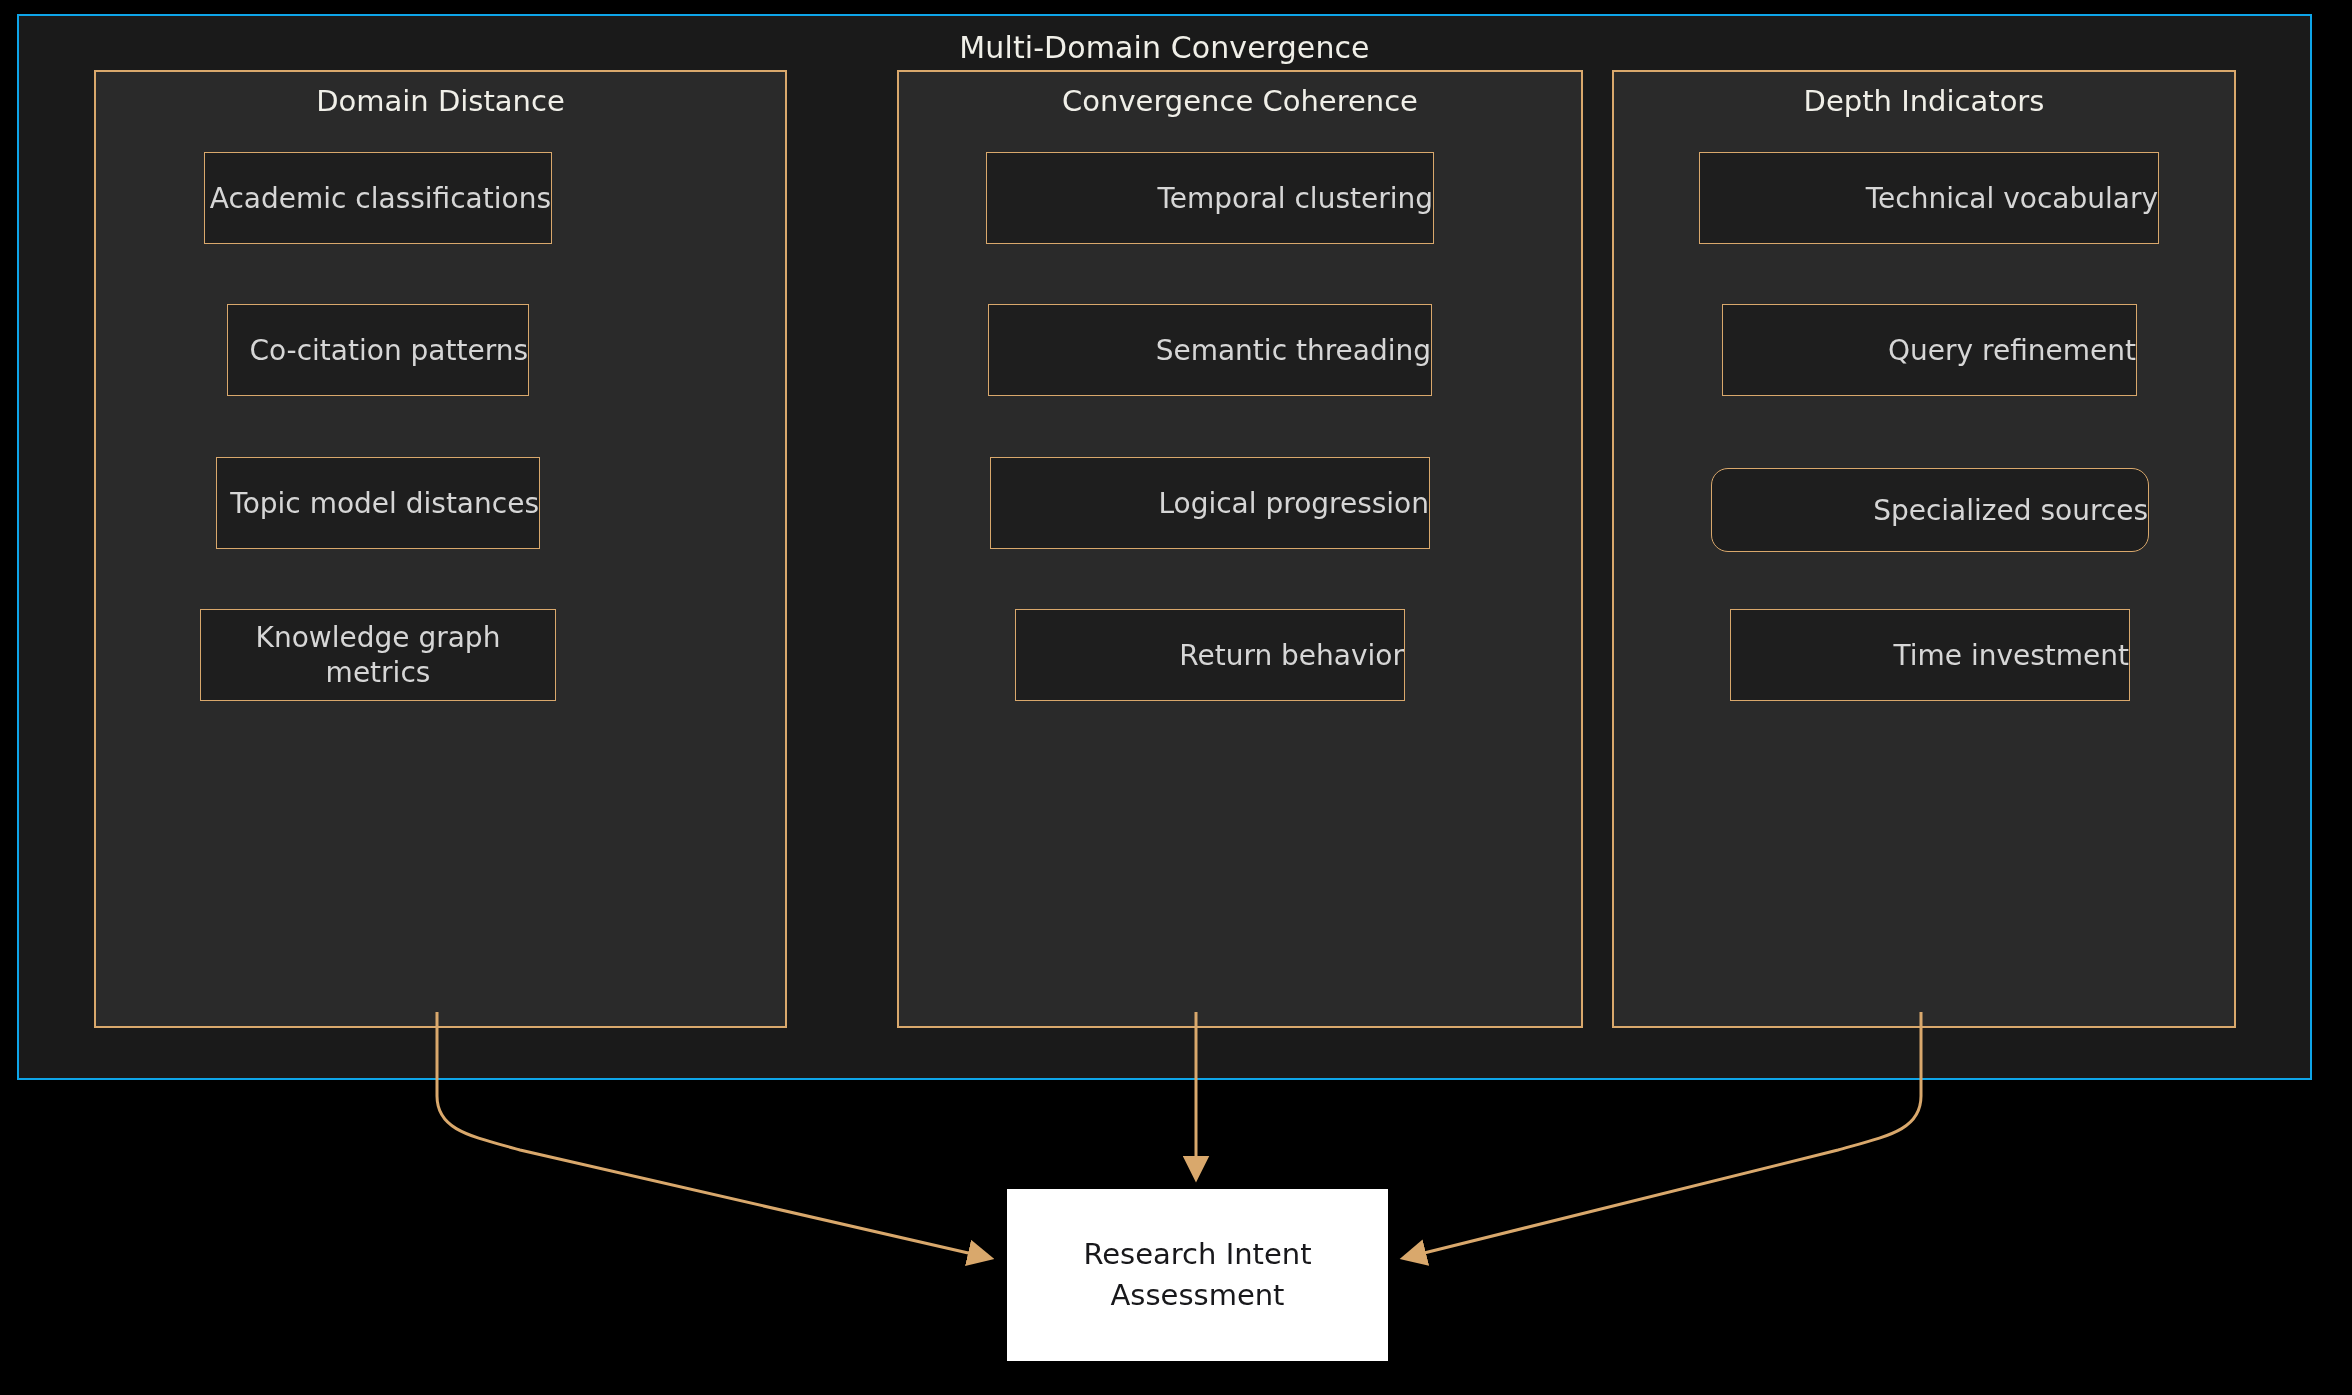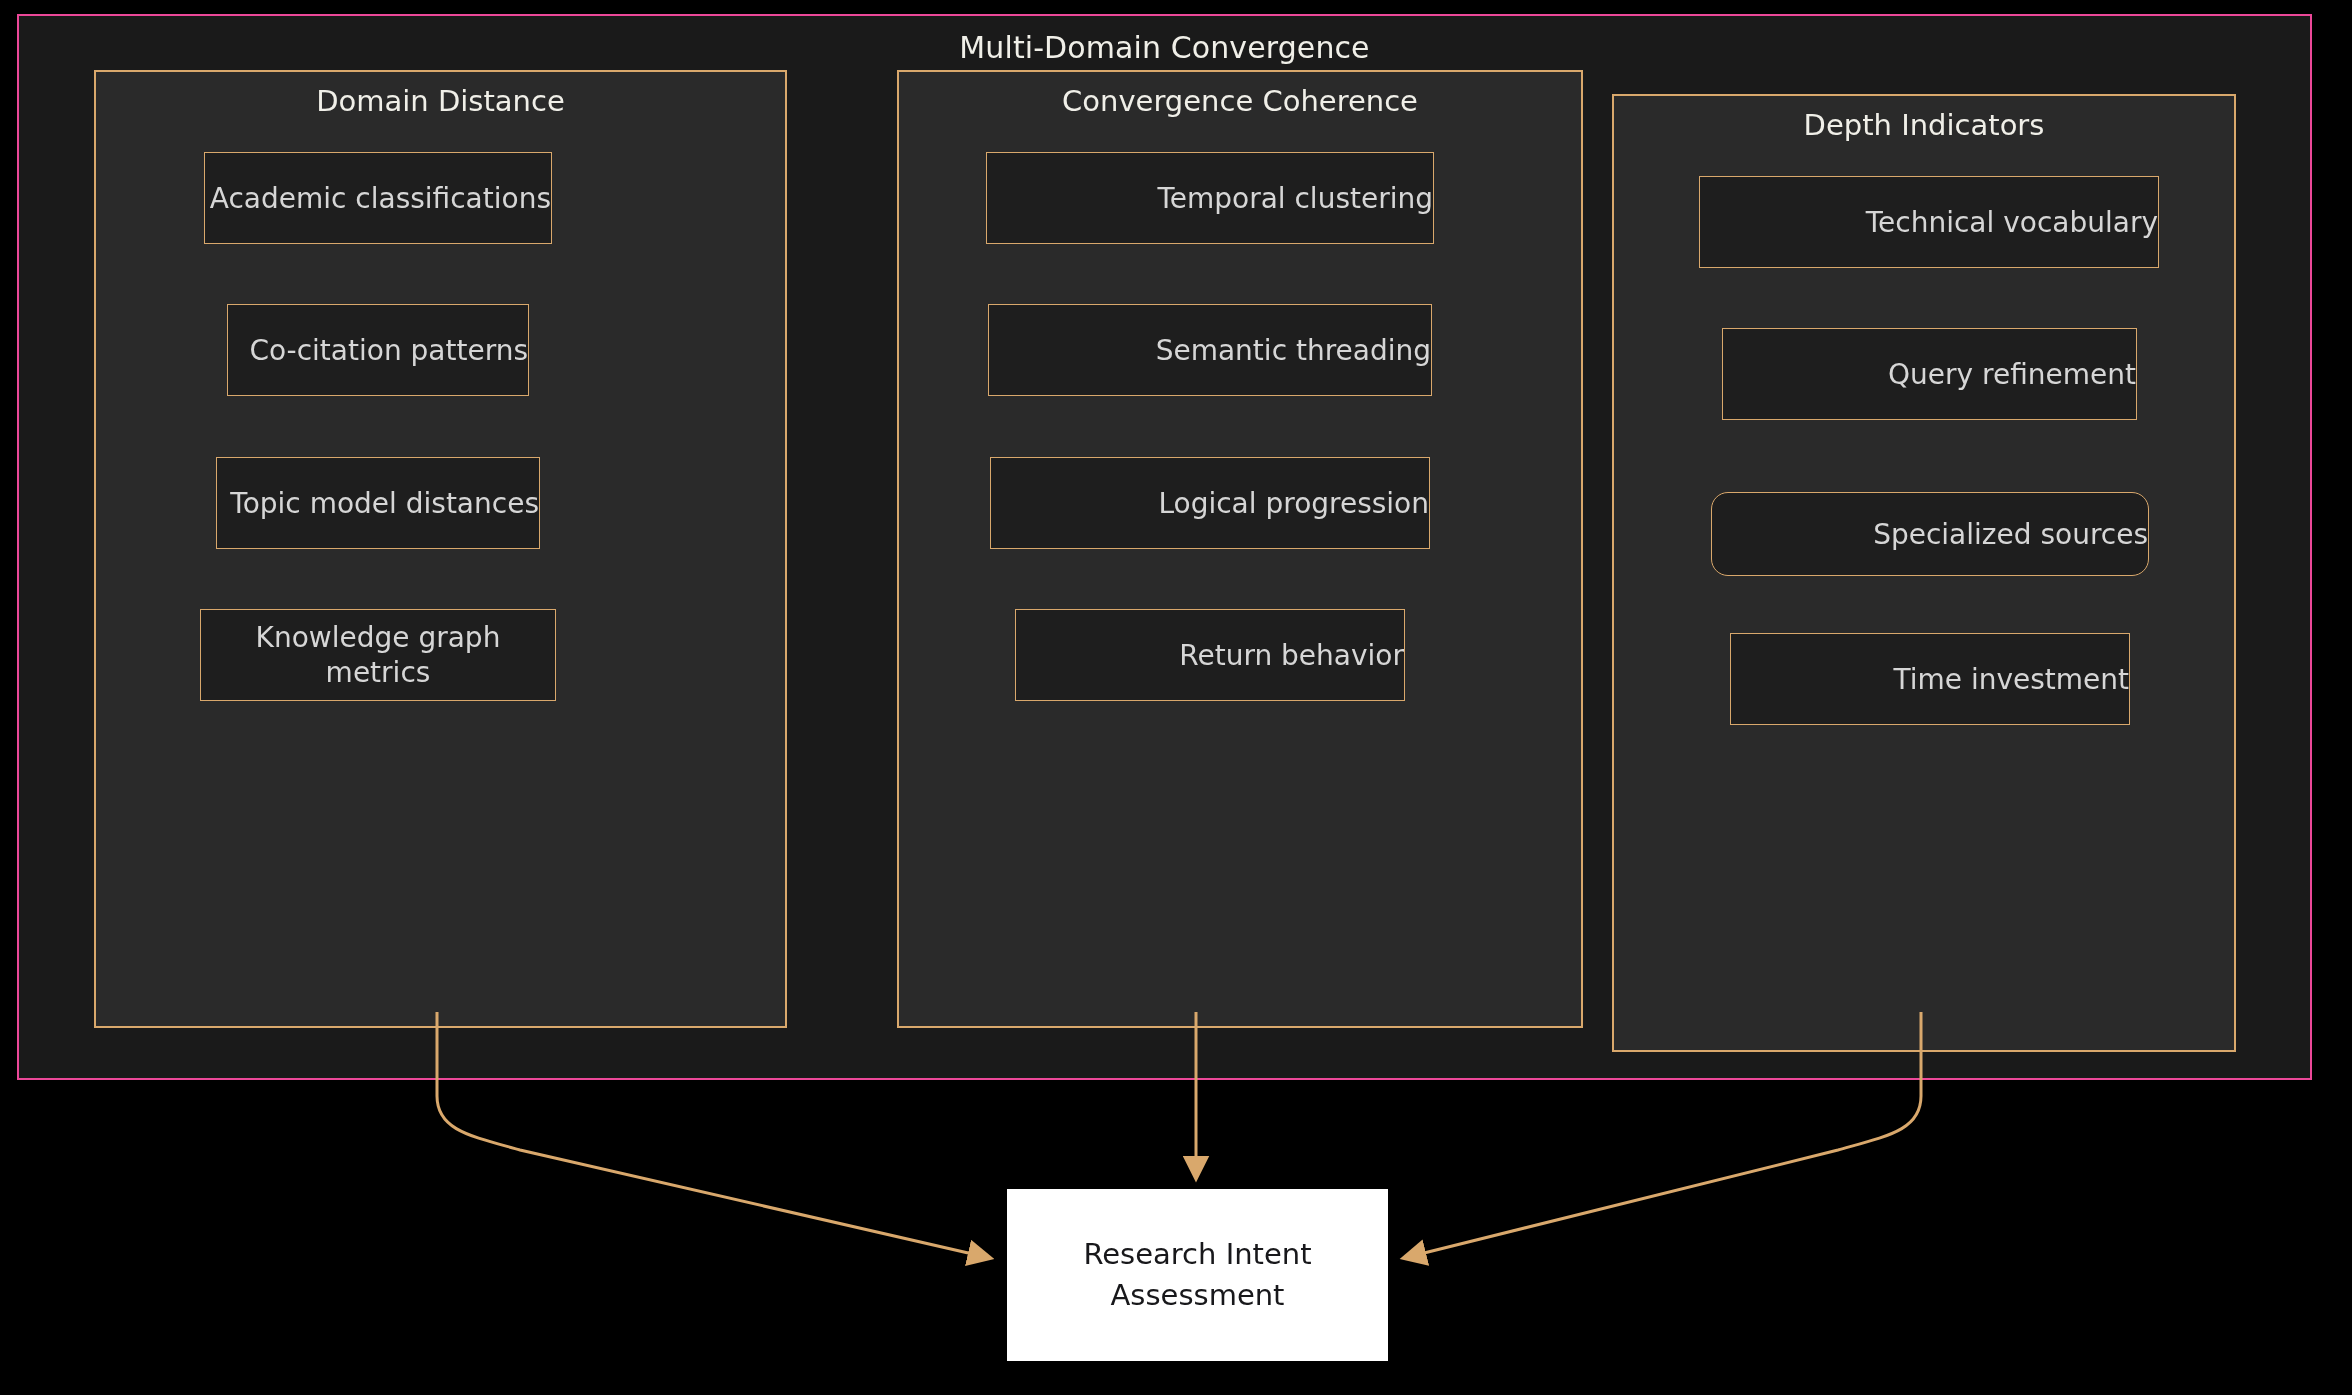--- a/index.html
+++ b/index.html
@@ -2,34 +2,34 @@
 <html><head>
 <meta charset="utf-8">
 <style>
   html,body{margin:0;padding:0;background:#000;}
   body{width:2352px;height:1395px;position:relative;overflow:hidden;
        font-family:"DejaVu Sans","Liberation Sans",sans-serif;}
   #diagram{position:absolute;left:0;top:0;width:2352px;height:1395px;}
 
   .outer-container{
     position:absolute;left:17px;top:14px;width:2295px;height:1066px;
-    background:#1a1a1a;border:2px solid #ec4899;box-sizing:border-box;
+    background:#1a1a1a;border:2px solid #0ea5e9;box-sizing:border-box;
   }
   .outer-title{
     position:absolute;left:0;top:14px;width:100%;text-align:center;
     color:#f0efe8;font-size:30px;letter-spacing:0.1px;
   }
 
   .subgraph{
     position:absolute;top:54px;height:958px;
     background:#2a2a2a;border:2px solid #d9a86c;box-sizing:border-box;
   }
   .sg-1{left:75px;width:693px;}
   .sg-2{left:878px;width:686px;}
-  .sg-3{left:1593px;width:624px;margin-top:24px;}
+  .sg-3{left:1593px;width:624px;}
 
   .subgraph-title{
     position:absolute;left:0;top:12px;width:100%;text-align:center;
     color:#f0efe8;font-size:29px;
   }
 
   .leaf{
     position:absolute;background:#1e1e1e;border:1.6px solid #d9a86c;
     box-sizing:border-box;display:flex;align-items:center;justify-content:flex-end;
     color:#d6d6d6;font-size:28px;text-align:center;line-height:1.25;

